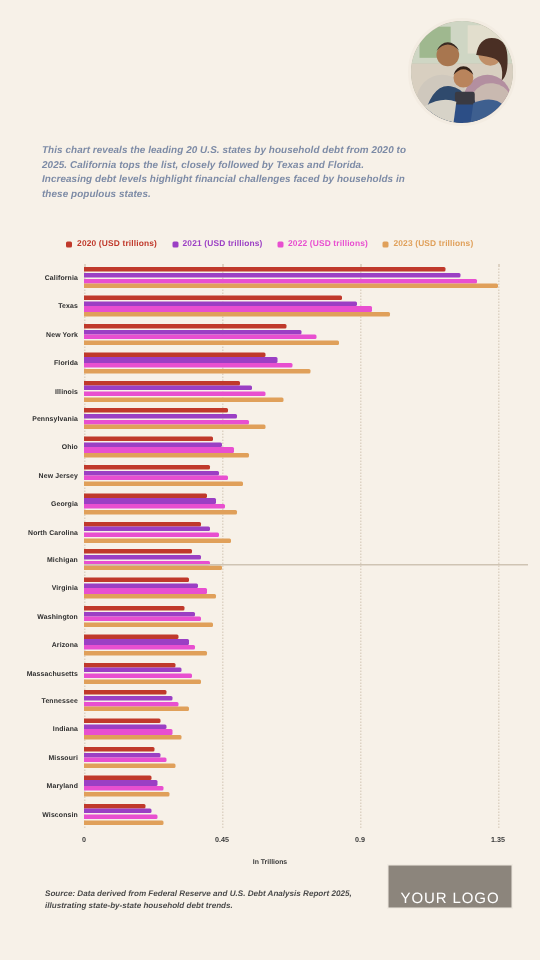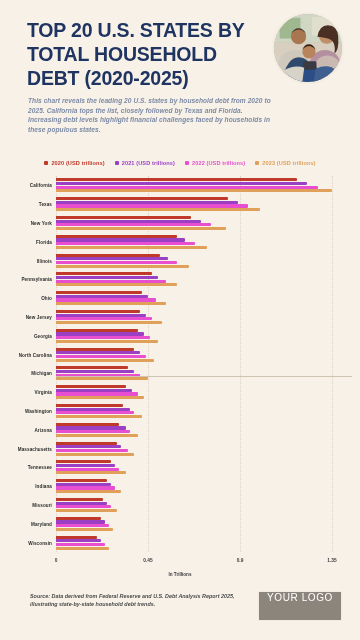--- a/index.html
+++ b/index.html
@@ -83,36 +83,35 @@
     text-align: center; font-size: 4.6px; font-weight: bold; color: #3a3a3a;
   }
 
   
   .source {
     position: absolute; left: 30px; top: 592px; width: 215px;
     font-size: 5.4px; line-height: 8px; font-style: italic;
     font-weight: bold; color: #4a4a4a;
   }
   .logo {
-    position: absolute; left: 258px; top: 591px;
+    position: absolute; left: 258px; top: 576px;
     width: 84px; height: 30px; background: #8c857c;
-    display: flex; align-items: flex-start; justify-content: center;
+    display: flex; align-items: flex-end; justify-content: center;
     border: 1px solid #f1ebe2;
   }
   .logo-text {
     color: #ffffff; font-size: 10px; letter-spacing: 0.6px; font-weight: normal;
   }
 </style>
 </head>
 <body>
 
 <div class="page">
 
   <div class="header">
-    <div class="title">TOP 20 U.S. STATES BY TOTAL HOUSEHOLD DEBT (2020-2025)</div>
 
     <div class="hero-photo">
       <svg viewBox="0 0 72 72">
         <defs>
           <clipPath id="cc">
               <circle cx="36" cy="36" r="36"></circle>
             </clipPath>
         </defs>
         <g clip-path="url(#cc)">
           <rect x="0" y="0" width="72" height="72" fill="#b9c3b0"></rect>

